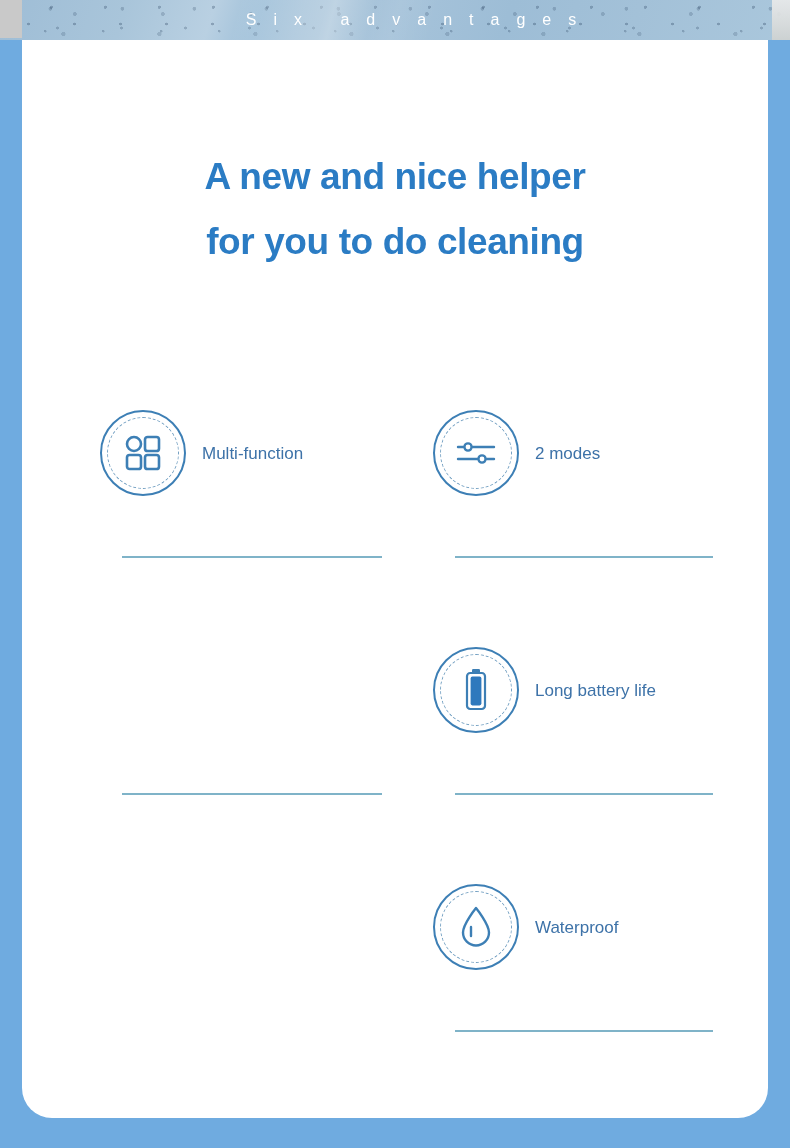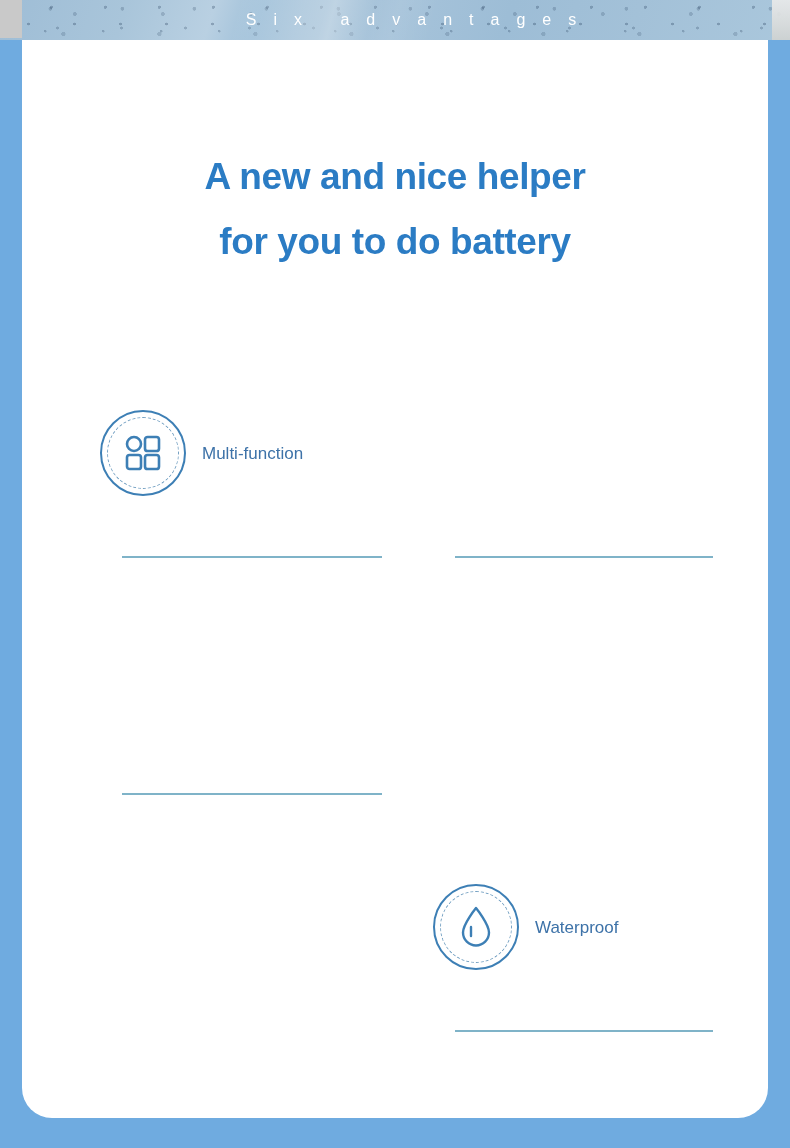--- a/index.html
+++ b/index.html
@@ -210,21 +210,21 @@
     <div class="header-gray-corner"></div>
     <div class="header-title">Six advantages</div>
   </div>
 
   <div class="frame"></div>
 
   <div class="card">
 
     <div class="headline">
       <span class="line">A new and nice helper</span>
-      <span class="line">for you to do battery</span>
+      <span class="line">for you to do cleaning</span>
     </div>
 
     <div class="features">
 
       <div class="feature-row">
 
         <div class="feature col-1">
           <div class="feature-head">
             <div class="icon-circle">
               <div class="icon-glyph">
@@ -235,31 +235,61 @@
                   <rect x="22" y="22" width="14" height="14" rx="2.6"></rect>
                 </svg>
               </div>
             </div>
             <div class="feature-label">Multi-function</div>
           </div>
           <div class="divider"></div>
         </div>
 
         <div class="feature col-2">
+          <div class="feature-head">
+            <div class="icon-circle">
+              <div class="icon-glyph">
+                <svg width="42" height="30" viewBox="0 0 42 30" fill="none" stroke="#3d7fb5" stroke-width="2.4" stroke-linecap="round">
+                  <line x1="3" y1="9" x2="8" y2="9"></line>
+                  <circle cx="13" cy="9" r="3.6" fill="#ffffff"></circle>
+                  <line x1="18" y1="9" x2="39" y2="9"></line>
+                  <line x1="3" y1="21" x2="22" y2="21"></line>
+                  <circle cx="27" cy="21" r="3.6" fill="#ffffff"></circle>
+                  <line x1="32" y1="21" x2="39" y2="21"></line>
+                </svg>
+              </div>
+            </div>
+            <div class="feature-label">2 modes</div>
+          </div>
           <div class="divider"></div>
         </div>
 
       </div>
 
       <div class="feature-row">
 
         <div class="feature col-1">
           <div class="divider"></div>
         </div>
 
+        <div class="feature col-2">
+          <div class="feature-head">
+            <div class="icon-circle">
+              <div class="icon-glyph">
+                <svg width="28" height="46" viewBox="0 0 28 46" fill="none" stroke="#3d7fb5" stroke-width="2.2">
+                  <rect x="10" y="2" width="8" height="4" rx="1.2" fill="#3d7fb5" stroke="none"></rect>
+                  <rect x="5" y="6" width="18" height="36" rx="3.2"></rect>
+                  <rect x="8.6" y="9.6" width="10.8" height="28.8" rx="1.8" fill="#2f79bd" stroke="none"></rect>
+                </svg>
+              </div>
+            </div>
+            <div class="feature-label">Long battery life</div>
+          </div>
+          <div class="divider"></div>
+        </div>
 
       </div>
 
       <div class="feature-row">
 
 
         <div class="feature col-2">
           <div class="feature-head">
             <div class="icon-circle">
               <div class="icon-glyph">

